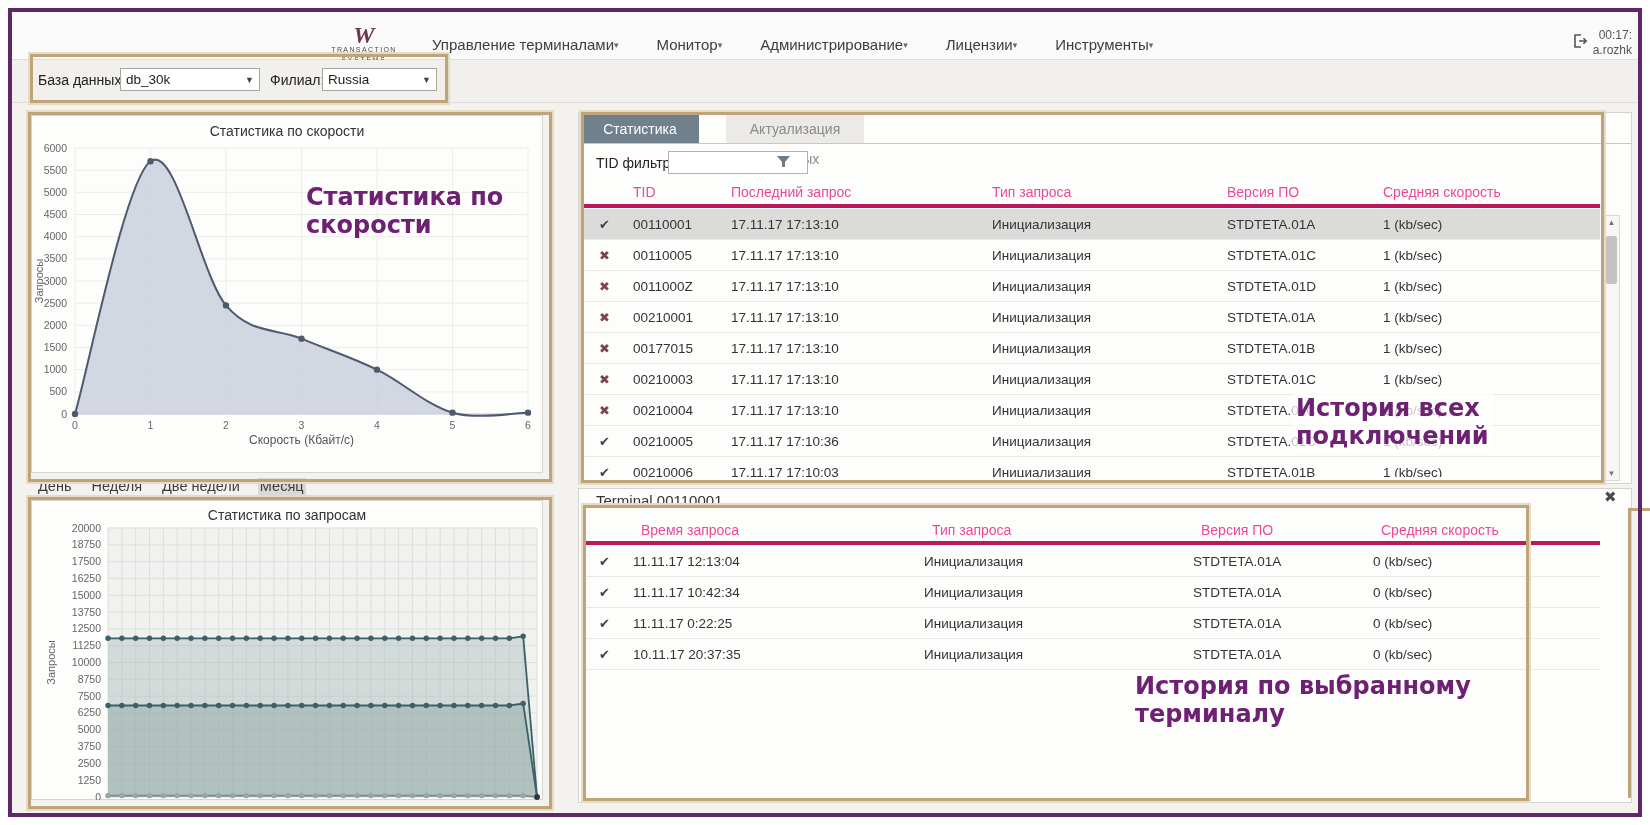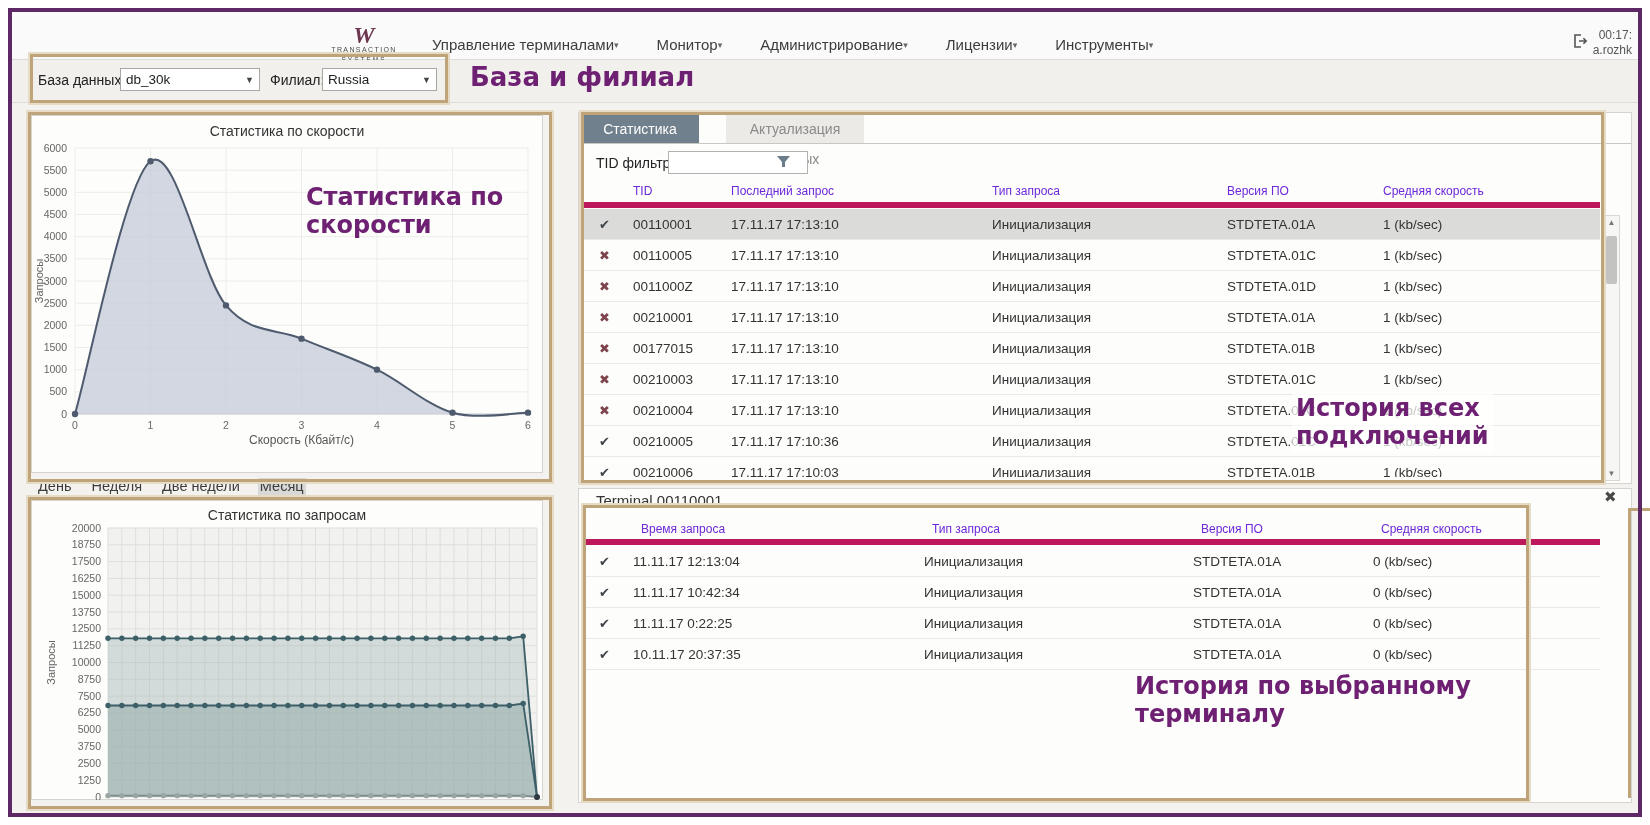--- a/index.html
+++ b/index.html
@@ -41,21 +41,21 @@
   .rtab{position:absolute;height:30px;line-height:30px;text-align:center;font-size:14px;cursor:pointer;box-sizing:border-box;}
   .rtab.active{background:#70808d;color:#fff;}
   .rtab.inactive{background:#eceae7;color:#8a8a8a;}
   #rtab-divider{position:absolute;left:579px;top:143px;width:1052px;height:1px;background:#c9c7c4;}
   
   #tid-label{position:absolute;left:596px;top:155px;font-size:14px;color:#222;}
   #tid-input{position:absolute;left:668px;top:151px;width:140px;height:23px;border:1px solid #b3b1ae;background:#fff;box-sizing:border-box;font-size:13px;padding:0 4px;font-family:inherit;}
   
   .grid-req{display:grid;grid-template-columns:34px 98px 261px 235px 156px 1fr;align-items:center;padding-left:18px;box-sizing:border-box;}
   .grid-term{display:grid;grid-template-columns:34px 291px 269px 180px 1fr;align-items:center;padding-left:18px;box-sizing:border-box;}
-  .thead{font-size:12px;color:#6d28d9;border-bottom:6px solid #be185d;}
+  .thead{font-size:14px;color:#ec4899;border-bottom:4px solid #be185d;}
   .trow{height:31px;font-size:13.5px;color:#333;border-bottom:1px solid #eae9e7;background:transparent;cursor:pointer;}
   .trow.selected{background:#dbdbd9;}
   .sicon{font-size:13px;text-align:left;}
   .sicon.ok{color:#3f4449;}
   .sicon.fail{color:#7d444c;}
   
   #vscroll{position:absolute;left:1603px;top:215px;width:17px;height:266px;background:#f6f6f5;border:1px solid #dad8d5;box-sizing:border-box;z-index:6;cursor:pointer;}
   #vscroll .sb-arr{position:absolute;left:0;width:100%;text-align:center;font-size:8px;color:#777;}
   #vscroll .sb-thumb{position:absolute;left:2px;top:20px;width:11px;height:48px;background:#c3c3c1;border-radius:2px;}
   
@@ -508,21 +508,20 @@
   </div>
     </div>
 
   <div class="tanbox" style="left:30px;top:54px;width:412px;height:43px;"></div>
   <div class="tanbox" style="left:28px;top:112px;width:518px;height:364px;"></div>
   <div class="tanbox" style="left:28px;top:497px;width:518px;height:306px;"></div>
   <div class="tanbox" style="left:581px;top:112px;width:1017px;height:365px;"></div>
   <div class="tanbox" style="left:583px;top:505px;width:940px;height:290px;"></div>
   <div class="tanbox-partial" style="left:1628px;top:508px;width:20px;height:287px;"></div>
 
-  <div class="ann" style="left:470px;top:62px;font-size:26px;">База и филиал</div>
   <div class="ann" style="left:306px;top:183px;">Статистика по
 скорости</div>
   <div class="ann" style="left:1292px;top:392px;background:rgba(255,255,255,0.72);padding:2px 4px;">История всех
 подключений</div>
   <div class="ann" style="left:1135px;top:672px;">История по выбранному
 терминалу</div>
 
   <div id="frame"></div>
 </div>
 

